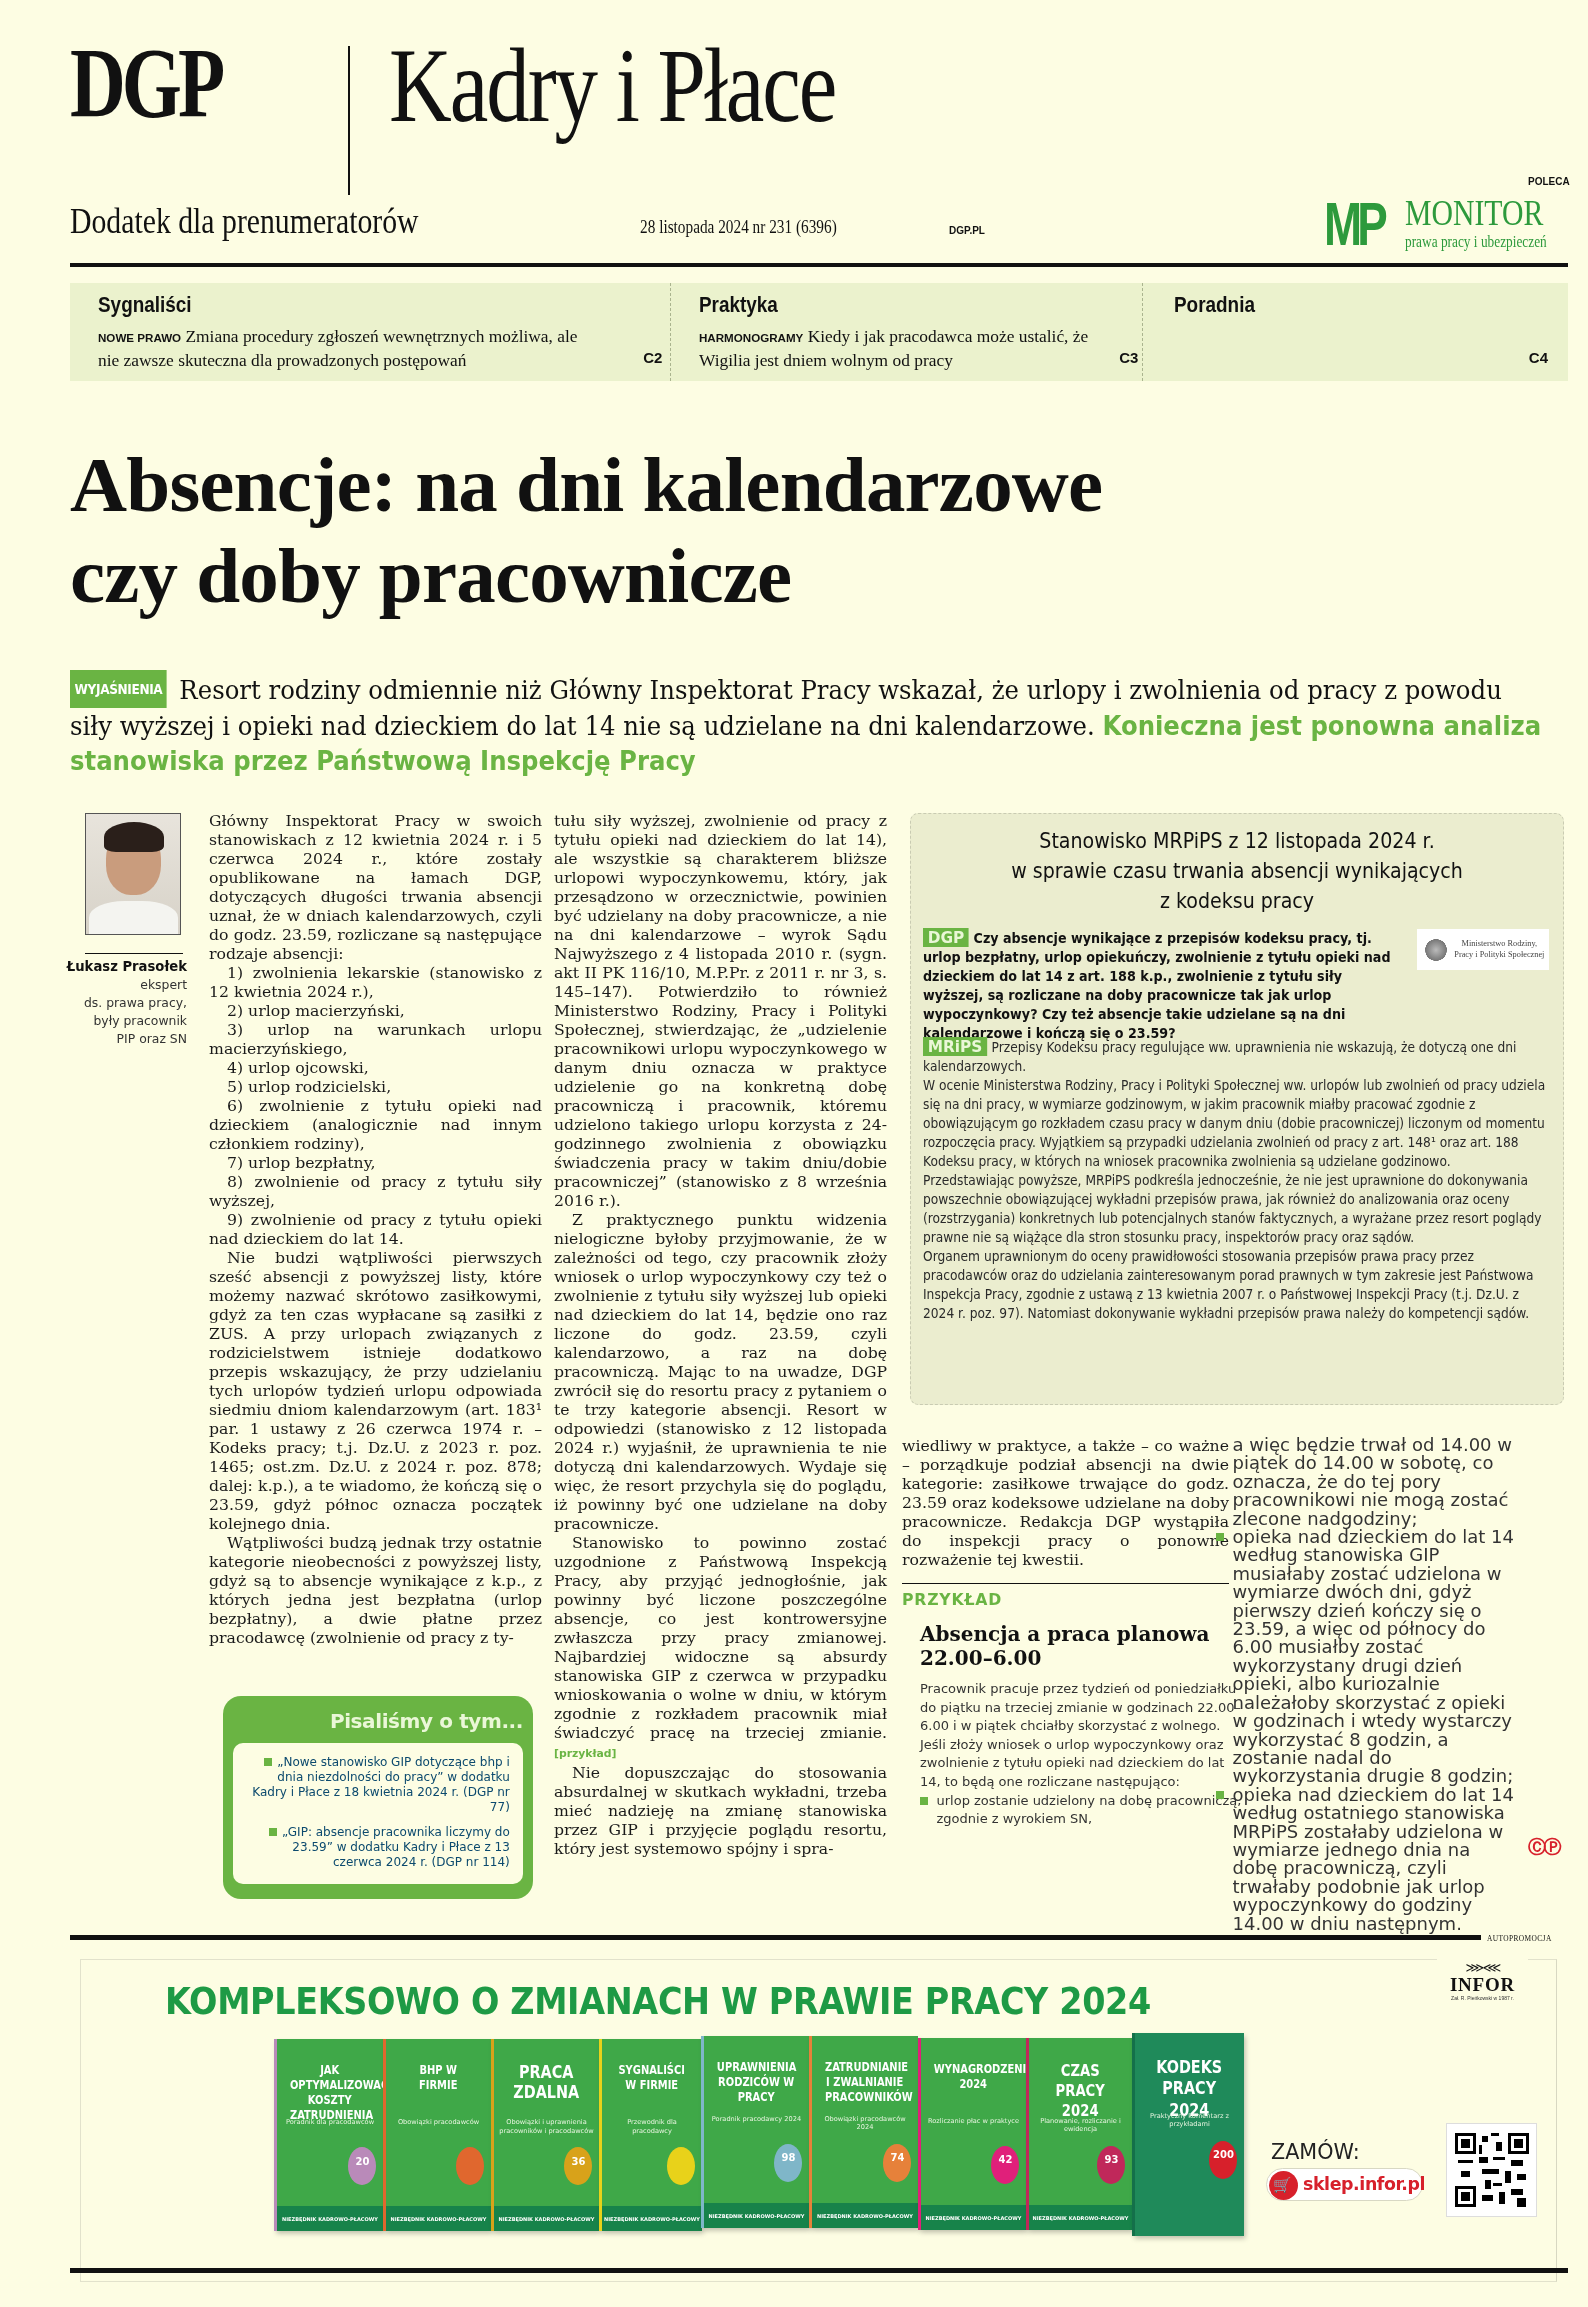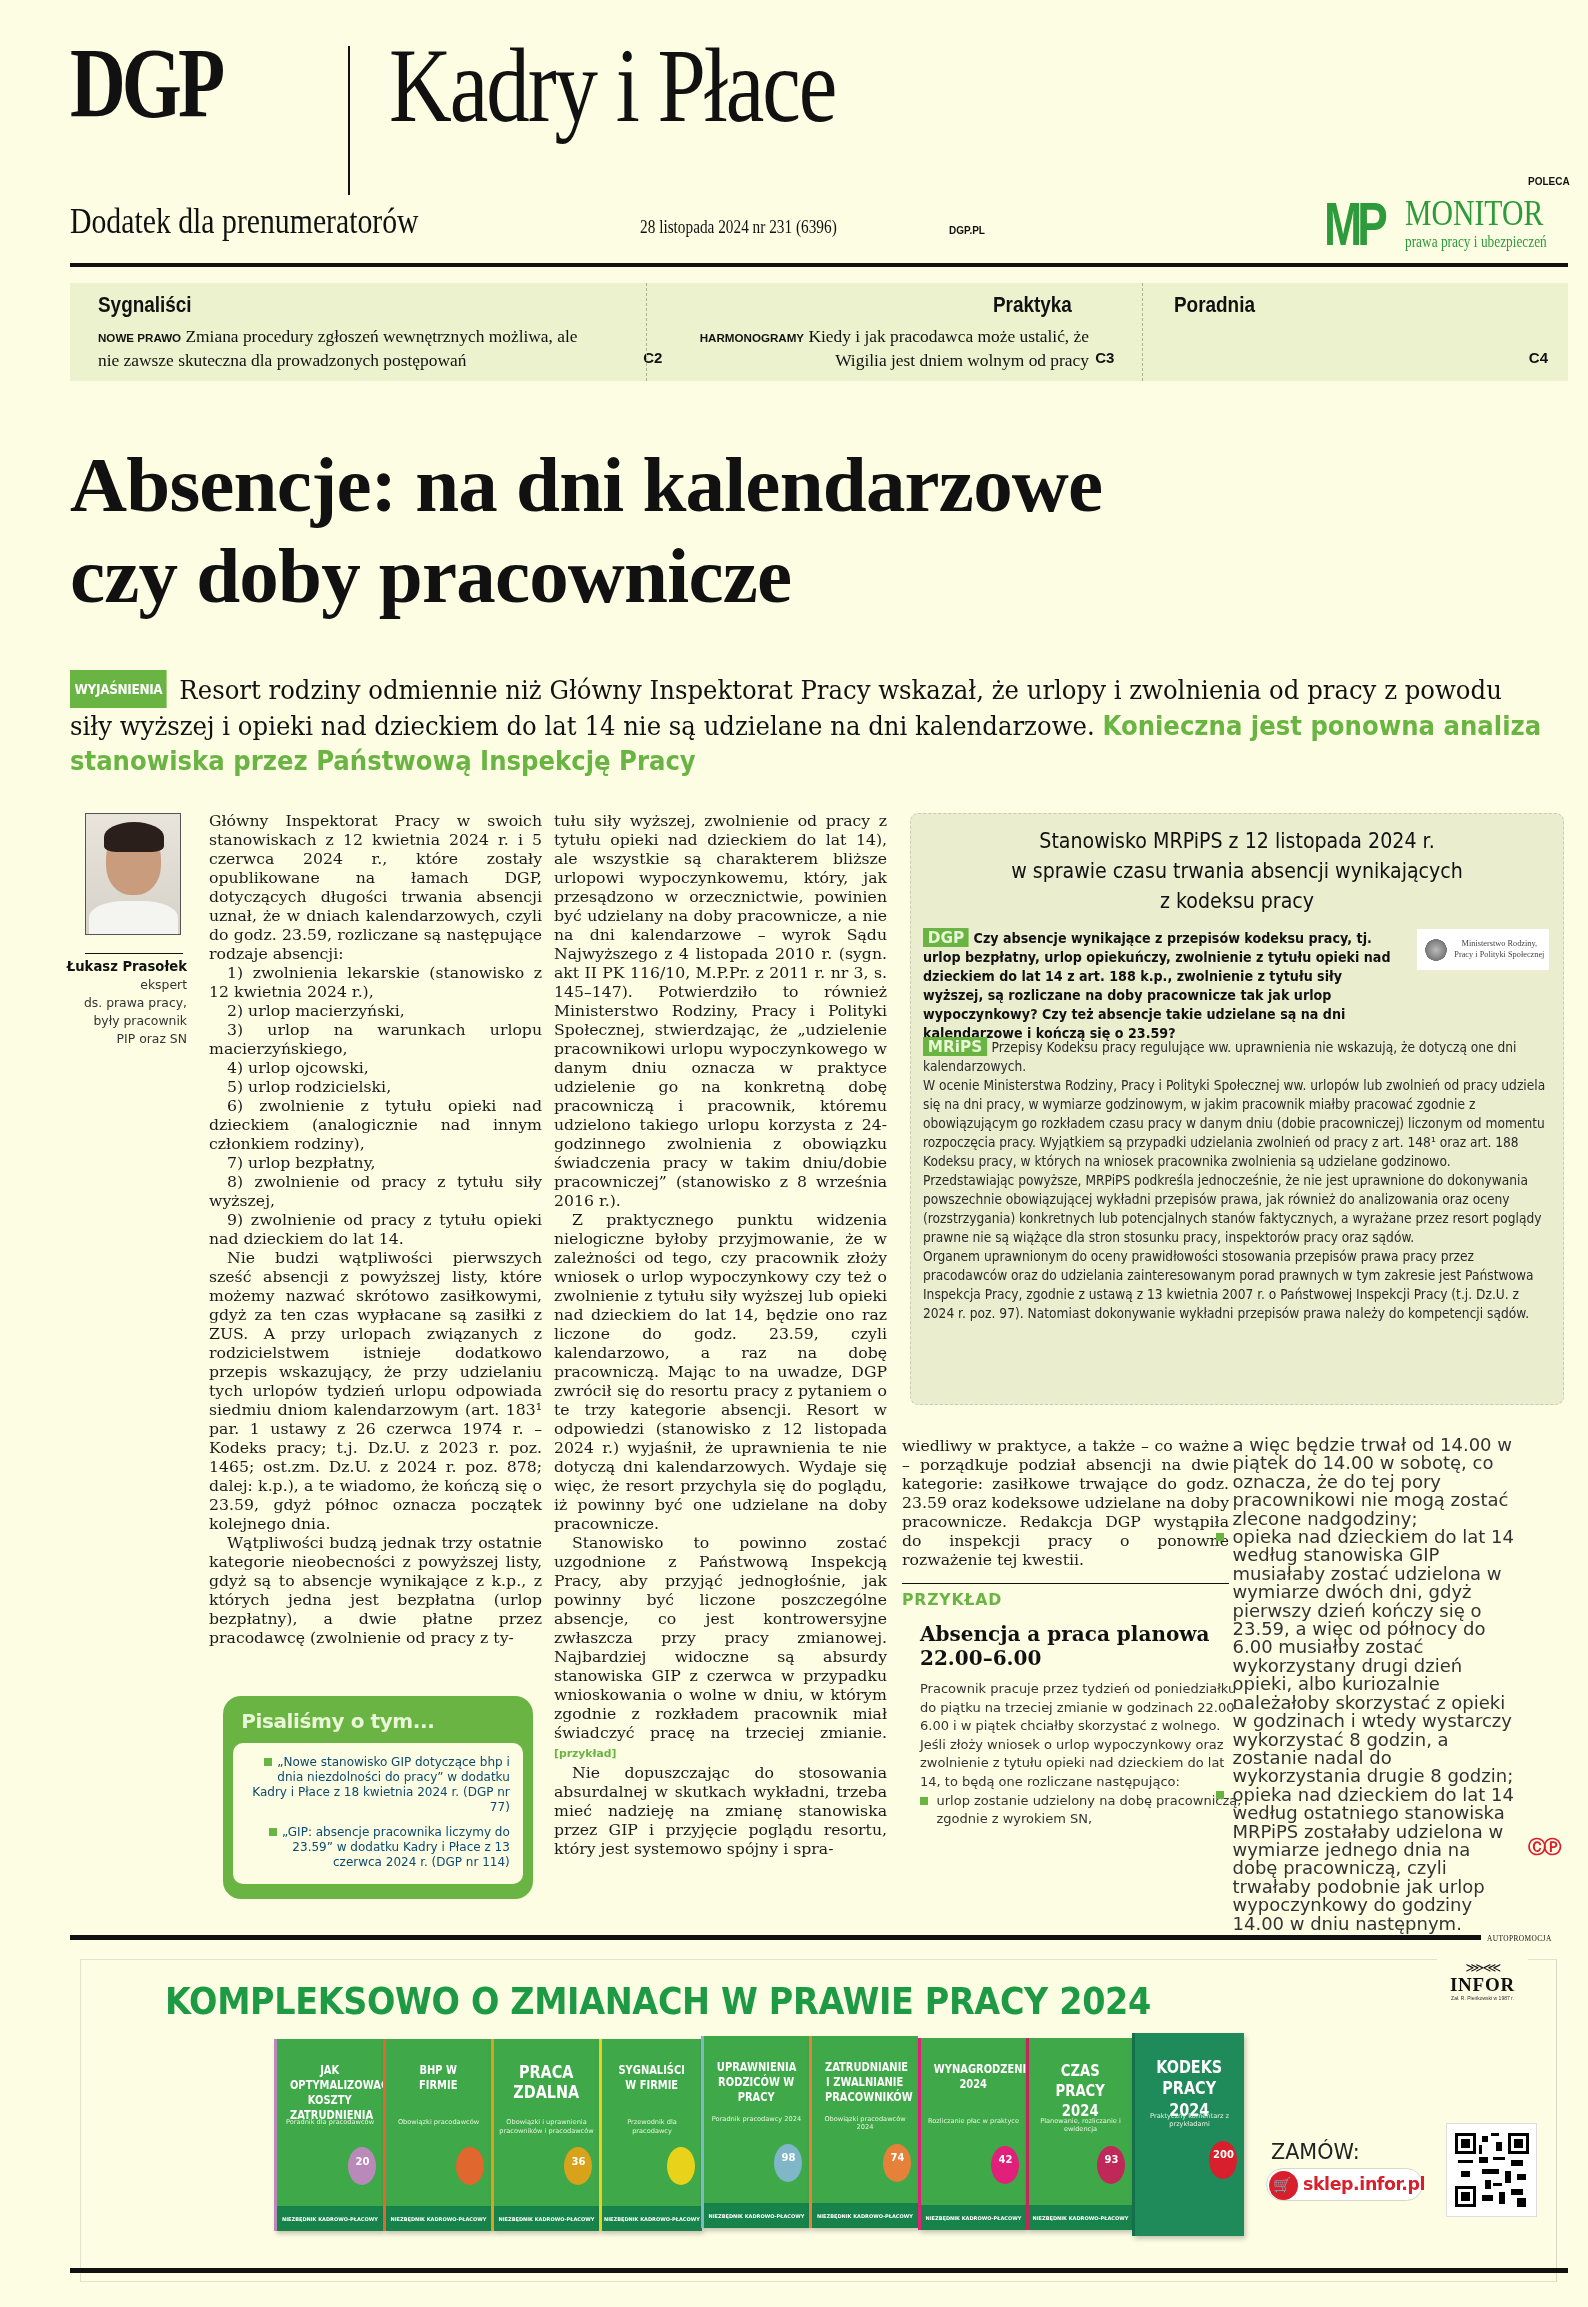--- a/index.html
+++ b/index.html
@@ -51,21 +51,21 @@
   .col p { text-indent: 18px; }
   .col p.noind { text-indent: 0; }
   .col .li { text-indent: 18px; }
   .c1 { left: 209px; top: 811px; width: 333px; }
   .c2 { left: 554px; top: 811px; width: 333px; }
   .c3 { left: 902px; top: 1436px; width: 327px; }
   .ex-ref { color: #6ab443; font-family: "DejaVu Sans", sans-serif; font-weight: bold; font-size: 10.8px; }
 
   
   .pis { left: 223px; top: 1696px; width: 310px; height: 203px; background: #6ab443; border-radius: 18px; padding: 10px 10px 10px 10px; }
-  .pis h4 { font-family: "DejaVu Sans", sans-serif; color: #eaf7d7; font-size: 20px; font-weight: bold; margin: 3.3px 0 10px 8.3px; letter-spacing: -0.4px; }
+  .pis h4 { font-family: "DejaVu Sans", sans-serif; color: #eaf7d7; font-size: 20px; font-weight: bold; margin: 3.3px 0 10px 8.3px; letter-spacing: -0.4px; text-align: right; }
   .pis .inner { background: #fdfde3; border-radius: 10px; height: 141px; padding: 11.6px 13.2px; font-family: "DejaVu Sans", sans-serif; font-size: 12px; line-height: 15px; color: #0c4a6e; text-align: right; }
   .pis .inner div { margin-bottom: 10px; }
   .bullet { display: inline-block; width: 8.3px; height: 8.3px; background: #6ab443; margin-right: 5px; vertical-align: 0; }
 
   
   .mbox { left: 910px; top: 813px; width: 654px; height: 592px; background: #ebedcf; border: 0.8px dashed #c9cbb2; border-radius: 8.3px; }
   .mbox-title { position: absolute; left: 0; top: 11.6px; width: 100%; text-align: center; font-family: "DejaVu Sans", sans-serif; font-size: 20.7px; line-height: 30px; transform: scaleX(0.92); }
   .mbox-q { position: absolute; left: 12.4px; top: 114px; width: 612px; font-family: "DejaVu Sans", sans-serif; font-weight: bold; font-size: 13.7px; line-height: 19px; transform: scaleX(0.93); transform-origin: left top; width: 662px; }
   .mbox-tag { display: inline-block; background: #6ab443; color: #eaf7d7; font-family: "DejaVu Sans", sans-serif; font-weight: bold; padding: 0 5px; margin-right: 5px; }
   .mbox-a { position: absolute; left: 12.4px; top: 1041px; width: 645px; font-family: "DejaVu Sans", sans-serif; font-size: 13.2px; line-height: 19px; color: #2a2a2a; transform: scaleX(0.93); transform-origin: left top; width: 683px; }
@@ -121,21 +121,21 @@
 <div class="abs mp-monitor serif">MONITOR</div>
 <div class="abs mp-tag serif">prawa pracy i ubezpieczeń</div>
 <div class="abs rule-top"></div>
 
 <div class="abs teasers">
   <div class="teaser" style="left:0;width:604px;padding-left:28px;">
     <h3>Sygnaliści</h3>
     <p style="width:496px"><span class="kw">NOWE PRAWO</span> <span>Zmiana procedury zgłoszeń wewnętrznych możliwa, ale nie zawsze skuteczna dla prowadzonych postępowań</span></p>
     <span class="pg">C2</span>
   </div>
-  <div class="teaser" style="left:576px;width:480px;padding-left:28px;text-align:right;">
+  <div class="teaser" style="left:600px;width:480px;padding-left:28px;">
     <h3>Praktyka</h3>
     <p style="width:414px"><span class="kw">HARMONOGRAMY</span> <span>Kiedy i jak pracodawca może ustalić, że Wigilia jest dniem wolnym od pracy</span></p>
     <span class="pg">C3</span>
   </div>
   <div class="teaser" style="left:1072px;width:426px;padding-left:31px;">
     <h3>Poradnia</h3>
     <span class="pg" style="right:20px">C4</span>
   </div>
 </div>
 

